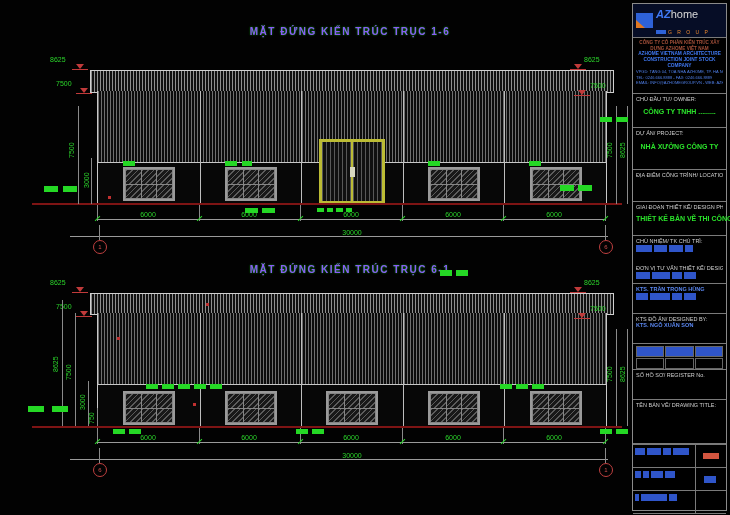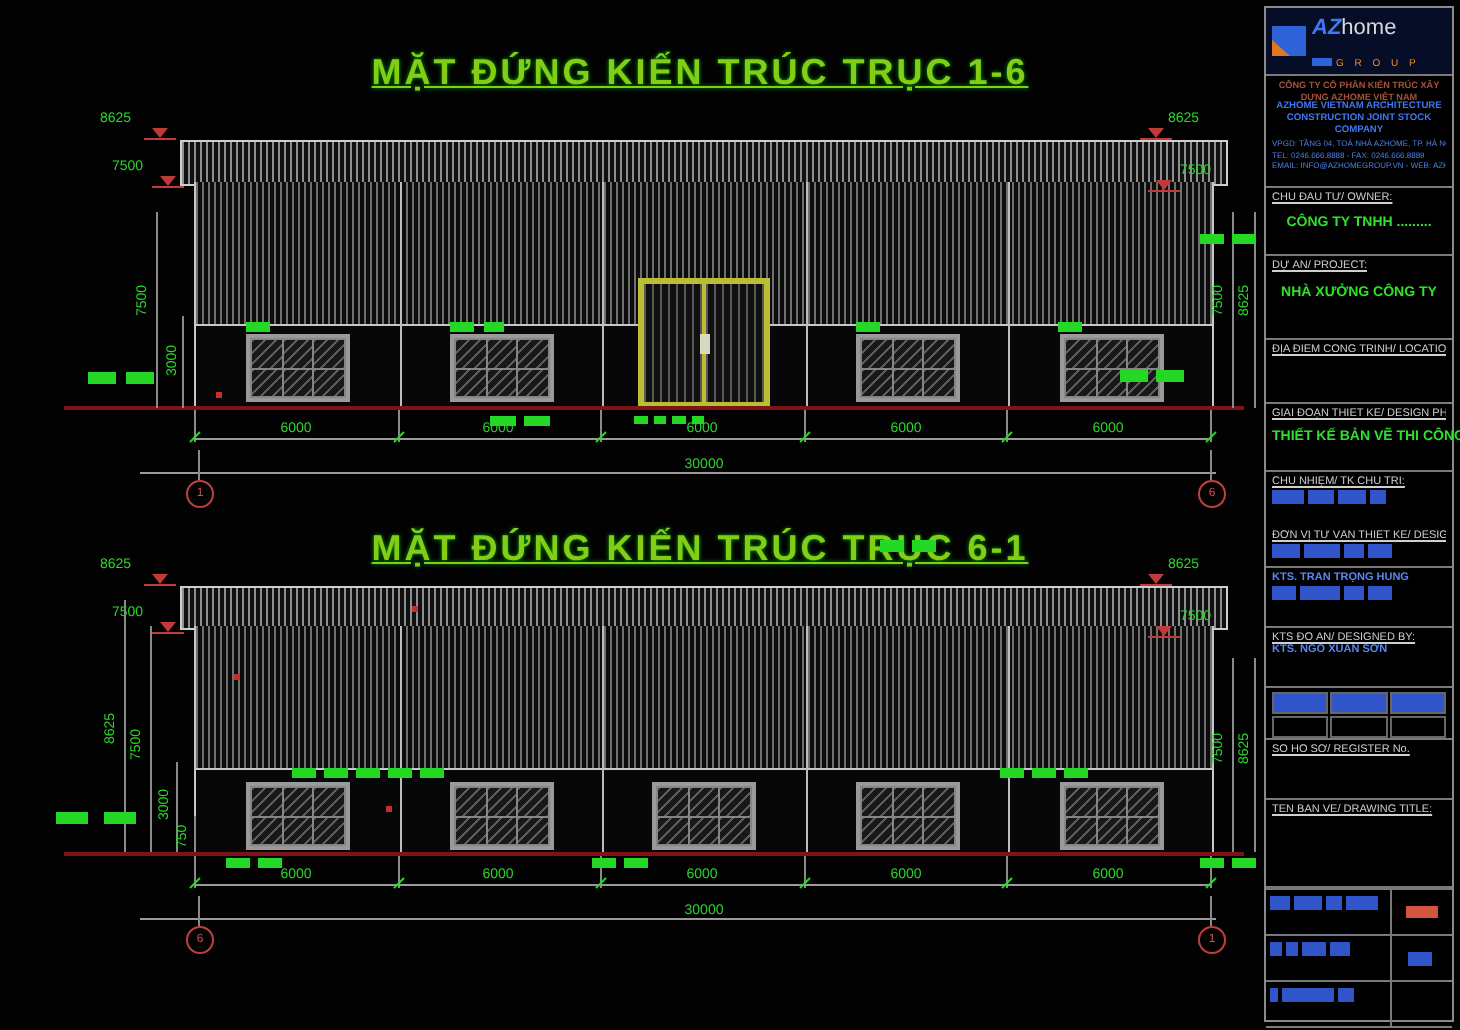--- a/index.html
+++ b/index.html
@@ -1,21 +1,21 @@
 <!DOCTYPE html>
 <html><head>
 <meta charset="utf-8">
 <style>
   html,body{margin:0;padding:0;background:#000;}
   #canvas{position:relative;width:730px;height:515px;background:#020202;overflow:hidden;
           font-family:"Liberation Sans",sans-serif;}
   .abs{position:absolute;}
   
-  .elv-title{color:#84cc16;font-size:18px;font-weight:bold;letter-spacing:1.5px;text-align:center;
-             text-shadow:0 0 2px #0a0;white-space:nowrap;text-decoration:underline;}
+  .elv-title{color:#8b5cf6;font-size:10px;font-weight:bold;letter-spacing:1.5px;text-align:center;
+             text-shadow:0 0 2px #0a0;white-space:nowrap;}
   .dtx{color:#2bd52b;font-size:7px;white-space:nowrap;}
   .vtx{position:absolute;color:#2bd52b;font-size:7px;white-space:nowrap;
        transform:rotate(-90deg);transform-origin:left top;}
   
   .fascia{background:#101010 repeating-linear-gradient(90deg,#8e8e8e 0 1px,transparent 1px 3px);
           border:1px solid #cfcfcf;}
   .wall{border-left:1px solid #c8c8c8;border-right:1px solid #c8c8c8;background:#070707;}
   .hatch{position:absolute;left:0;top:0;width:100%;
          background:#0c0c0c repeating-linear-gradient(90deg,#6f6f6f 0 1px,transparent 1px 3px);
          border-bottom:1px solid #c8c8c8;}

